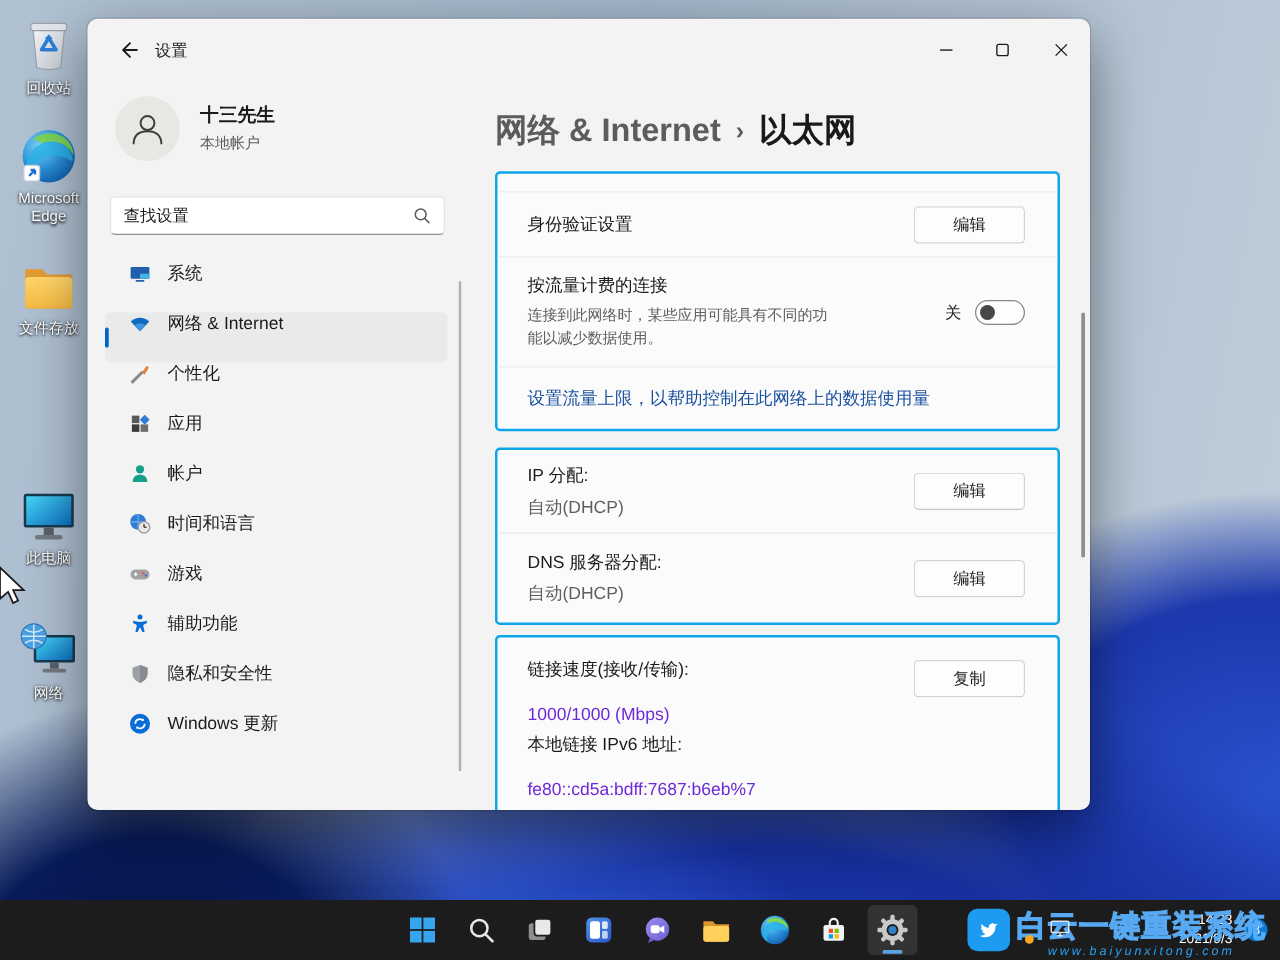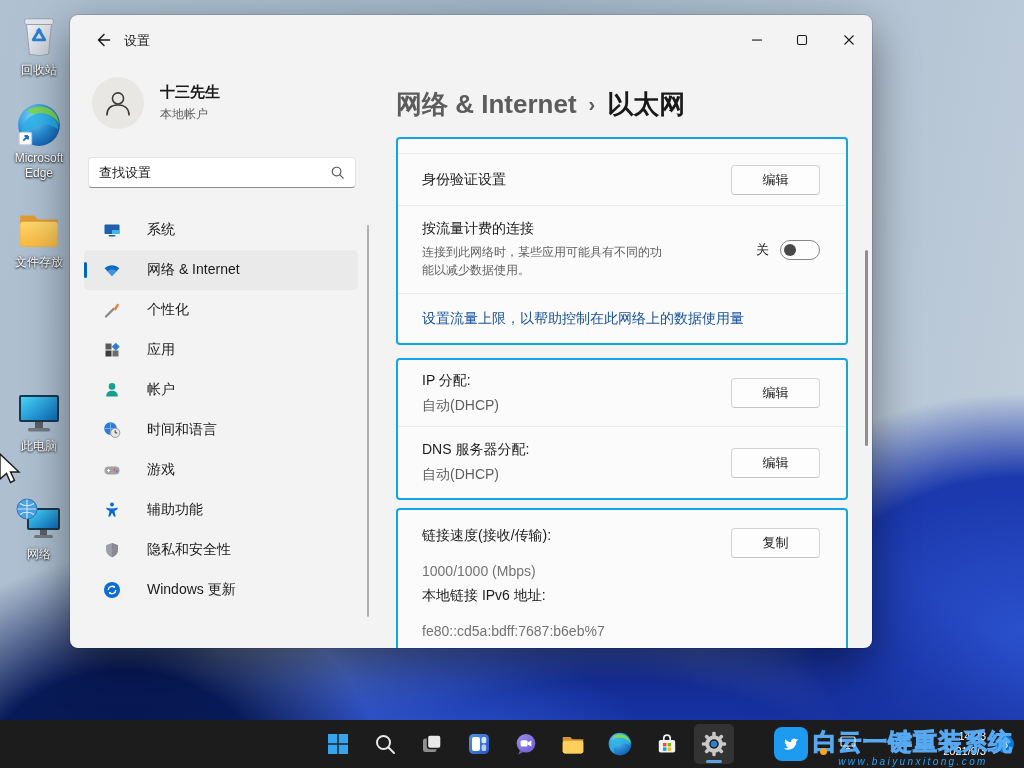--- a/index.html
+++ b/index.html
@@ -42,21 +42,21 @@
   
   .account{ position:absolute; left:22px; top:62px; display:flex; align-items:center; gap:16px; }
   .avatar{ width:52px; height:52px; border-radius:50%; background:#e9e7e3; display:flex; align-items:center; justify-content:center; }
   .acc-name{ font-size:15px; font-weight:700; color:#1a1a1a; margin-bottom:4px;}
   .acc-type{ font-size:12px; color:#5d5d5d; }
   .searchbox{ position:absolute; left:18px; top:142px; width:268px; height:31px; background:#fff;
     border:1px solid #e3e3e3; border-bottom-color:#8f8f8f; border-radius:4px;
     display:flex; align-items:center; padding:0 10px; }
   .searchbox .ph{ font-size:13px; color:#1b1b1b; flex:1; }
   .nav{ position:absolute; left:14px; top:195px; width:274px; }
-  .navrow{ position:relative; height:40px; display:flex; align-items:center; padding-left:19px; gap:26px; border-radius:5px; }
+  .navrow{ position:relative; height:40px; display:flex; padding-left:19px; gap:13px; border-radius:5px; }
   .navrow.sel{ background:#eaeaea; }
   .navrow.sel .accent{ position:absolute; left:0; top:12px; width:3px; height:16px; border-radius:2px; background:#0067c0; }
   .navrow .nlabel{ font-size:14px; color:#1b1b1b; }
   .nicon{ width:18px; height:18px; flex:0 0 18px; }
   .pane-sb{ position:absolute; left:297px; top:210px; width:2px; height:392px; background:#b0b0b0; border-radius:2px; }
 
   
   .content{ position:absolute; left:326px; top:50px; right:0; bottom:0; }
   .crumb{ position:absolute; left:0; top:22px; font-size:26px; font-weight:600; white-space:nowrap; }
   .crumb .parent{ color:#5c5c5c; }
@@ -77,21 +77,21 @@
   .toggle-state{ font-size:13px; color:#1b1b1b; }
   .toggle{ width:40px; height:20px; border:1px solid #868686; border-radius:10px; background:#fdfdfd; position:relative; }
   .toggle .knob{ position:absolute; left:3px; top:3px; width:12px; height:12px; border-radius:50%; background:#484848; }
   .row-link{ height:50px; }
   .dlink{ font-size:14px; color:#19519e; }
   .row-ip{ height:66px; } .row-dns{ height:72px; }
   .kv .k{ font-size:14px; color:#1b1b1b; margin-bottom:7px; }
   .kv .v{ font-size:14px; color:#5f5f5f; }
   .row-speed{ height:160px; align-items:flex-start !important; padding-top:14px !important; }
   .speed-lines .k{ font-size:14px; color:#1b1b1b; margin:3px 0 8px; }
-  .speed-lines .v{ font-size:14px; color:#737373; margin-bottom:8px;margin-top:18px; }
+  .speed-lines .v{ font-size:14px; color:#6d28d9; margin-bottom:8px;margin-top:18px; }
   .btn{ margin-left:auto; min-width:89px; height:30px; background:#fdfdfd; border:1px solid #d4d4d4;
     border-bottom-color:#c3c3c3; border-radius:4px; font-size:13px; color:#1a1a1a;
     display:flex; align-items:center; justify-content:center; }
   .btn.top{ margin-top:4px; }
   .content-sb{ position:absolute; right:4px; top:185px; width:3px; height:196px; background:#8f8f8f; border-radius:2px; }
 
   
   .taskbar{ position:absolute; left:0; right:0; bottom:0; height:48px; background:#1c1c1c; z-index:40; }
   .tb-center{ position:absolute; left:318px; top:4px; display:flex; gap:7px; }
   .tb-btn{ width:40px; height:40px; border-radius:5px; display:flex; align-items:center; justify-content:center; position:relative; }

